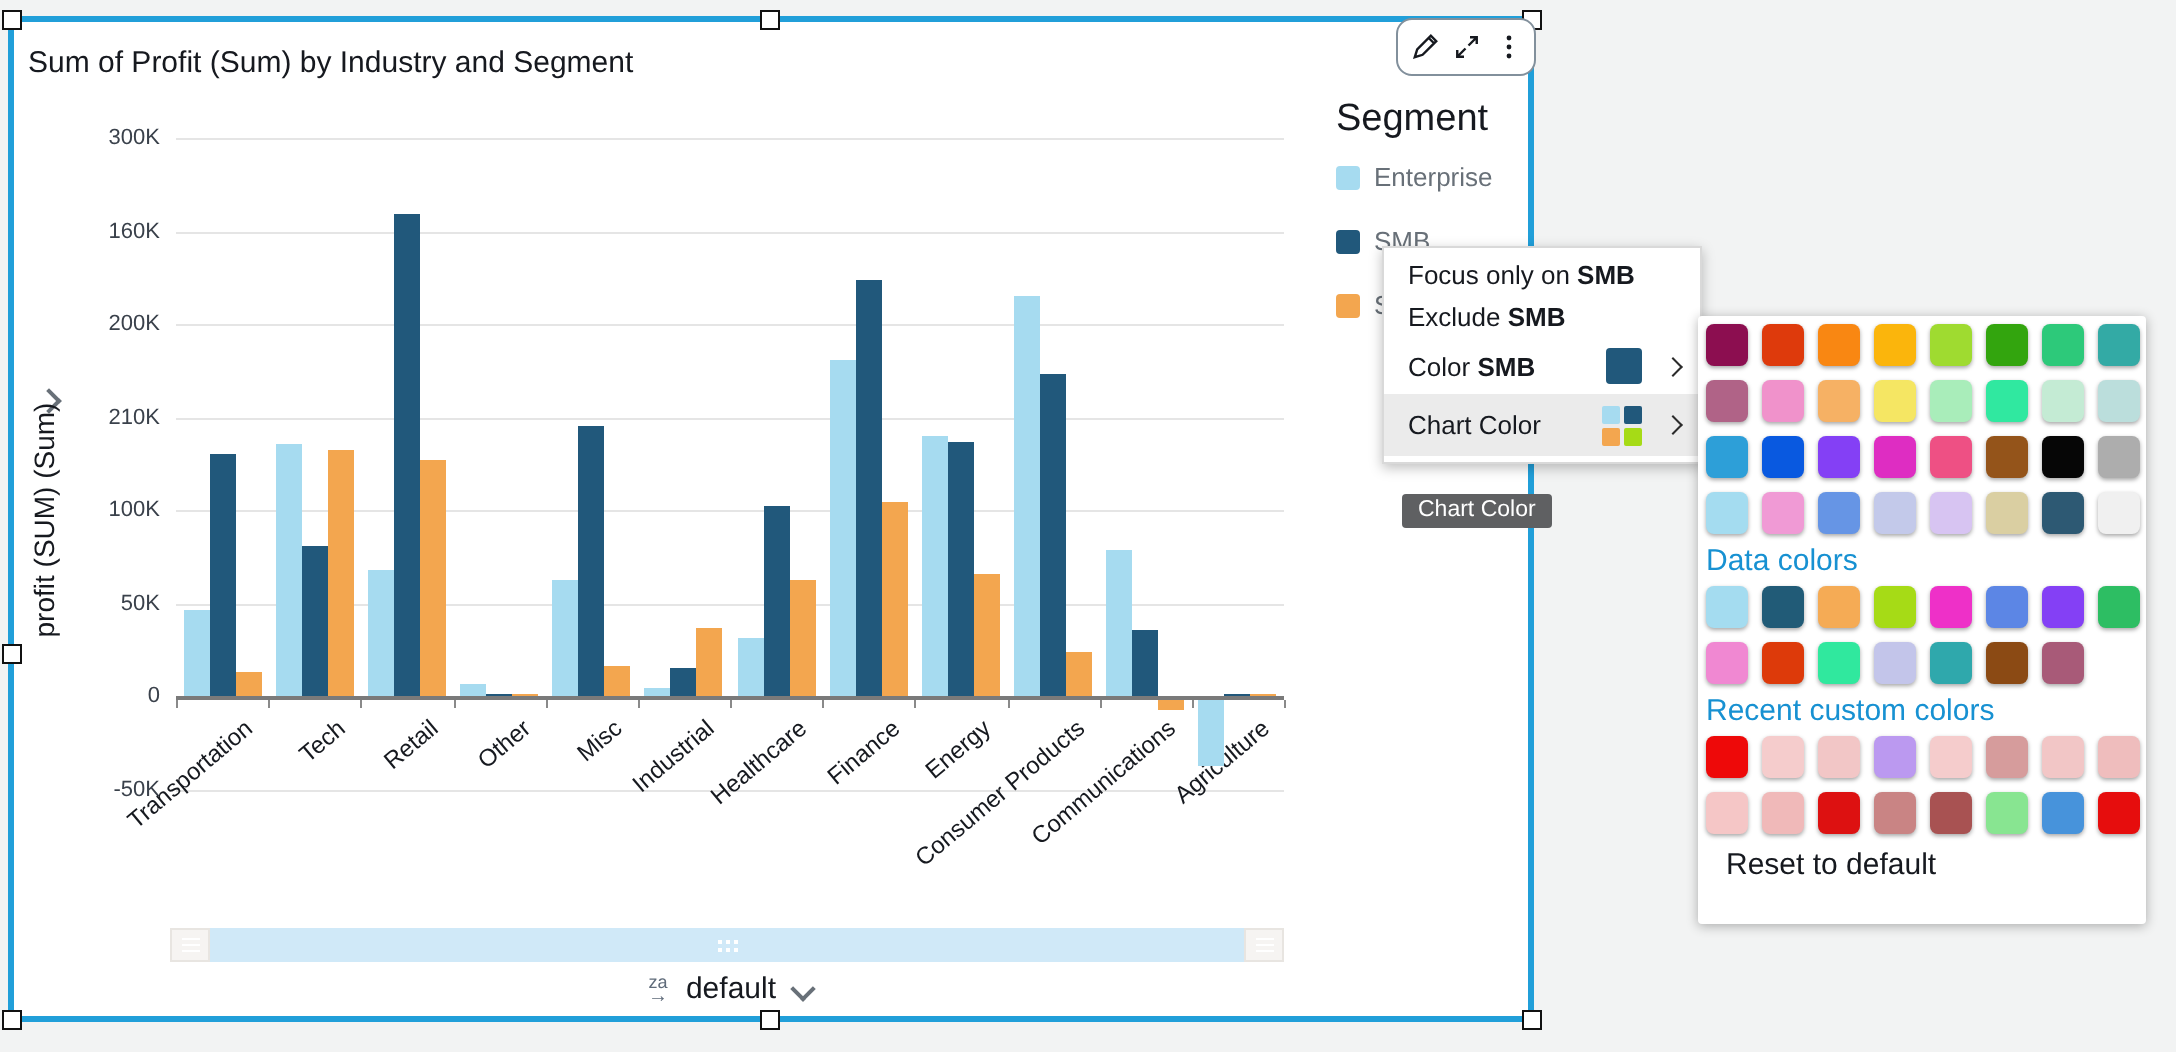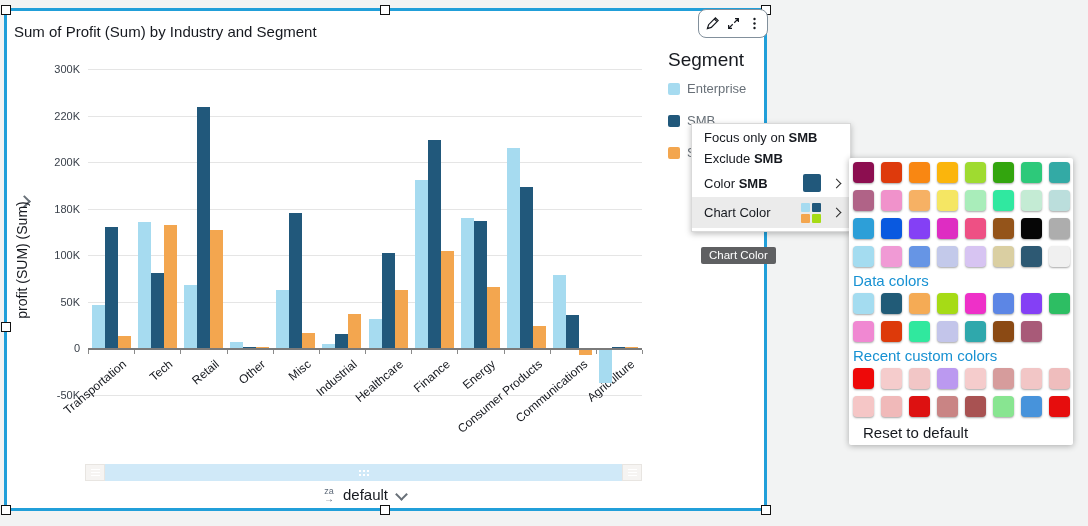--- a/index.html
+++ b/index.html
@@ -74,21 +74,21 @@
          gap:2px;margin-right:12px;}
   .mgrid span{border-radius:1px;}
   .menu .chev{width:6px;height:6px;border-width:1.5px;border-color:#2b2b2b;}
 
   
   .tooltip{position:absolute;left:701px;top:247px;background:var(--tip);color:#fff;font-size:11.5px;
            padding:2px 8px 3px;border-radius:2px;z-index:12;white-space:nowrap;}
 
   
   .panel{position:absolute;left:849px;top:158px;width:224px;background:#fff;z-index:11;
-         box-shadow:0 1px 6px rgba(0,0,0,.3);border-radius:2px;padding:4px 3px 2px;box-sizing:border-box;}
+         box-shadow:0 1px 6px rgba(0,0,0,.3);border-radius:2px;padding:4px 3px 19px;box-sizing:border-box;}
   .pgrid{display:grid;grid-template-columns:repeat(8,21px);gap:7px 7px;padding:0 0 0 1px;}
   .swatch{width:21px;height:21px;border-radius:4px;box-shadow:0 1px 2px rgba(0,0,0,.35);cursor:pointer;}
   .plabel{font-size:15px;font-weight:500;color:var(--link);margin:5px 0 4px 1px;}
   .plink{font-size:15px;font-weight:500;color:var(--link);margin:6px 0 4px 1px;cursor:pointer;}
   .reset{font-size:15px;color:var(--text);margin:7px 0 2px 11px;cursor:pointer;}
 </style>
 </head>
 <body>
 
 <div class="page">
@@ -126,25 +126,25 @@
     </span>
   </div>
 
   <span class="yaxis-chev"><span class="chev right"></span></span>
   <div class="yaxis-title">profit (SUM) (Sum)</div>
 
   <div id="plot">
       <div class="gridline abs" style="left: 88px; top: 69px; width: 554px;"></div>
       <div class="ylab" style="left: 30px; top: 63px;">300K</div>
       <div class="gridline abs" style="left: 88px; top: 115.5px; width: 554px;"></div>
-      <div class="ylab" style="left: 30px; top: 109.5px;">220K</div>
+      <div class="ylab" style="left: 30px; top: 109.5px;">160K</div>
       <div class="gridline abs" style="left: 88px; top: 162px; width: 554px;"></div>
       <div class="ylab" style="left: 30px; top: 156px;">200K</div>
       <div class="gridline abs" style="left: 88px; top: 208.5px; width: 554px;"></div>
-      <div class="ylab" style="left: 30px; top: 202.5px;">180K</div>
+      <div class="ylab" style="left: 30px; top: 202.5px;">210K</div>
       <div class="gridline abs" style="left: 88px; top: 255px; width: 554px;"></div>
       <div class="ylab" style="left: 30px; top: 249px;">100K</div>
       <div class="gridline abs" style="left: 88px; top: 301.5px; width: 554px;"></div>
       <div class="ylab" style="left: 30px; top: 295.5px;">50K</div>
       <div class="ylab" style="left: 30px; top: 342px;">0</div>
       <div class="gridline abs" style="left: 88px; top: 394.5px; width: 554px;"></div>
       <div class="ylab" style="left: 30px; top: 388.5px;">-50K</div>
       <div class="bar" style="left: 91.6px; width: 13px; background: rgb(166, 219, 240); top: 305.2px; height: 42.8px;"></div>
       <div class="bar" style="left: 104.6px; width: 13px; background: rgb(33, 88, 123); top: 227.1px; height: 120.9px;"></div>
       <div class="bar" style="left: 117.6px; width: 13px; background: rgb(243, 166, 79); top: 335.9px; height: 12.1px;"></div>

